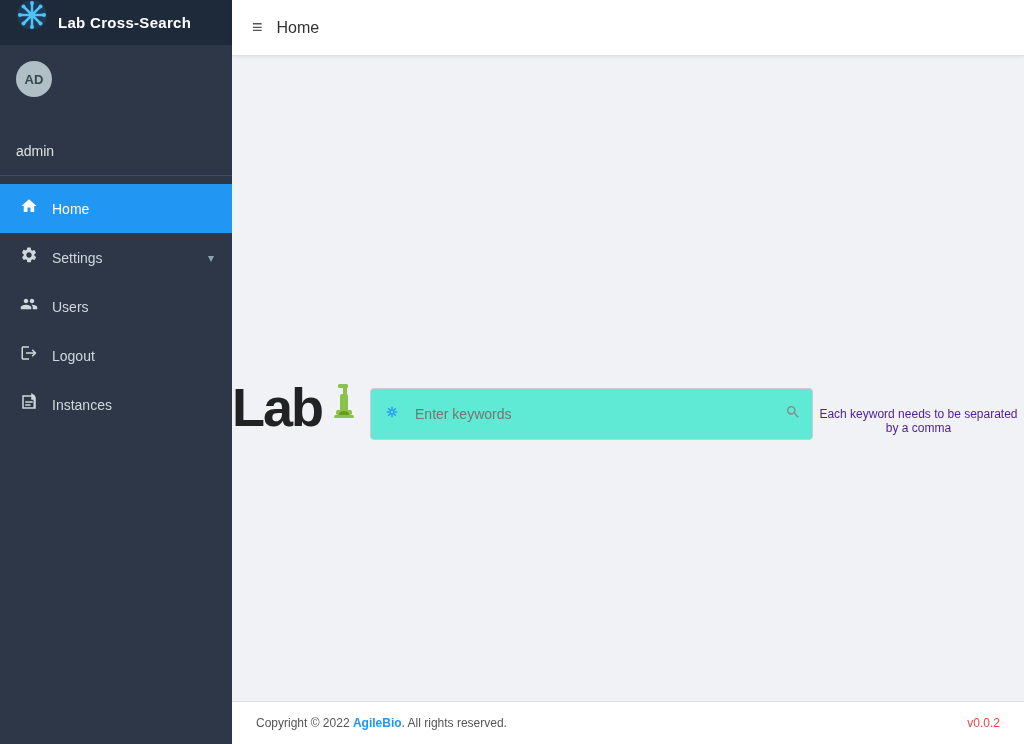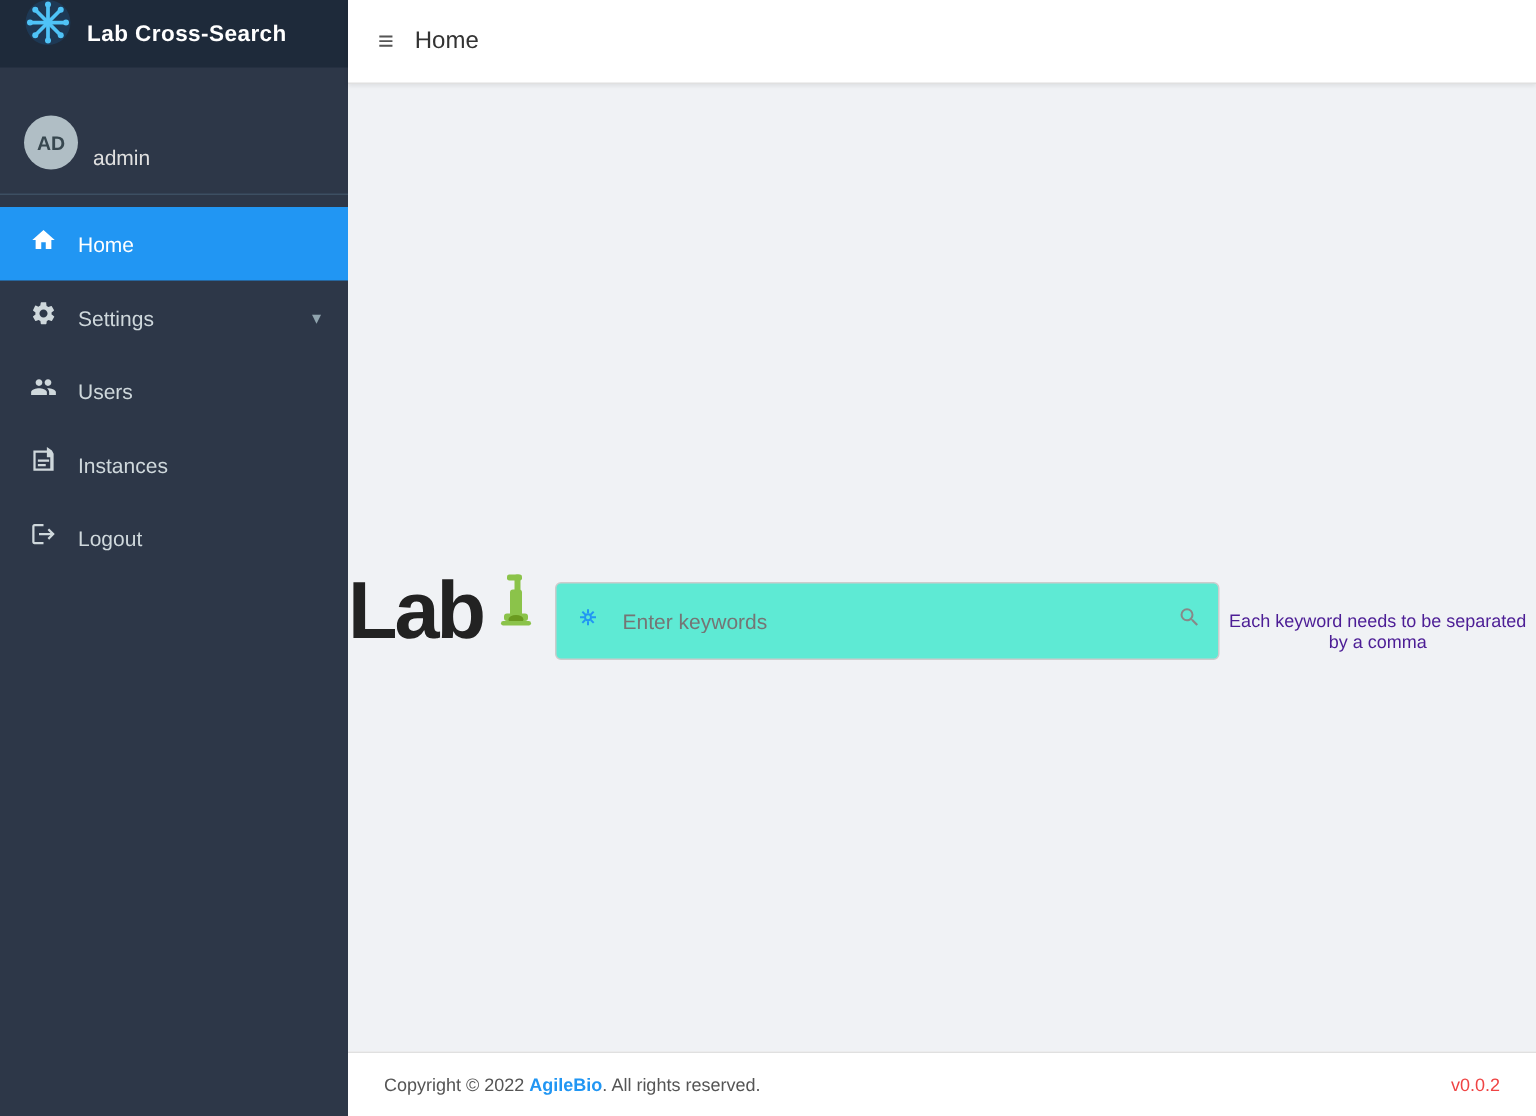--- a/index.html
+++ b/index.html
@@ -32,24 +32,25 @@
 
     .sidebar-title {
       font-size: 15px;
       font-weight: 600;
       color: #fff;
       letter-spacing: 0.3px;
     }
 
     .sidebar-user {
       display: flex;
-      align-items: flex-end;
+      align-items: flex-start;
       gap: 10px;
       padding: 16px 16px;
       border-bottom: 1px solid #3d4f62;
+      flex-direction: column;
     }
 
     .avatar {
       width: 36px;
       height: 36px;
       border-radius: 50%;
       background: #b0bec5;
       display: flex;
       align-items: center;
       justify-content: center;
@@ -290,34 +291,34 @@
         <svg width="20" height="18" viewBox="0 0 24 24" fill="currentColor">
             <path d="M16 11c1.66 0 2.99-1.34 2.99-3S17.66 5 16 5c-1.66 0-3 1.34-3 3s1.34 3 3 3zm-8 0c1.66 0 2.99-1.34 2.99-3S9.66 5 8 5C6.34 5 5 6.34 5 8s1.34 3 3 3zm0 2c-2.33 0-7 1.17-7 3.5V19h14v-2.5c0-2.33-4.67-3.5-7-3.5zm8 0c-.29 0-.62.02-.97.05 1.16.84 1.97 1.97 1.97 3.45V19h6v-2.5c0-2.33-4.67-3.5-7-3.5z"></path>
           </svg>
       </span>
       <span class="nav-label">Users</span>
     </div>
 
     <div class="nav-item">
       <span class="nav-icon">
         <svg width="18" height="18" viewBox="0 0 24 24" fill="currentColor">
+            <path d="M17 7l-1.41 1.41L18.17 11H8v2h10.17l-2.58 2.58L17 17l5-5zM4 5h8V3H4c-1.1 0-2 .9-2 2v14c0 1.1.9 2 2 2h8v-2H4V5z"></path>
+          </svg>
+      </span>
+      <span class="nav-label">Logout</span>
+    </div>
+
+    <div class="nav-item">
+      <span class="nav-icon">
+        <svg width="18" height="18" viewBox="0 0 24 24" fill="currentColor">
             <path d="M19.5 3.09L15 0v3H3v18h18V6l-1.5-2.91zm-1.5 15.91H5V5h10v4h3v9.99z"></path>
             <path d="M7 11h10v2H7zm0 4h7v2H7z"></path>
           </svg>
       </span>
       <span class="nav-label">Instances</span>
-    </div>
-
-    <div class="nav-item">
-      <span class="nav-icon">
-        <svg width="18" height="18" viewBox="0 0 24 24" fill="currentColor">
-            <path d="M17 7l-1.41 1.41L18.17 11H8v2h10.17l-2.58 2.58L17 17l5-5zM4 5h8V3H4c-1.1 0-2 .9-2 2v14c0 1.1.9 2 2 2h8v-2H4V5z"></path>
-          </svg>
-      </span>
-      <span class="nav-label">Logout</span>
     </div>
   </nav>
 </div>
 
 <div class="main">
 
   <div class="topbar">
     <span class="hamburger-icon">≡</span>
     <span class="topbar-title">Home</span>
   </div>

